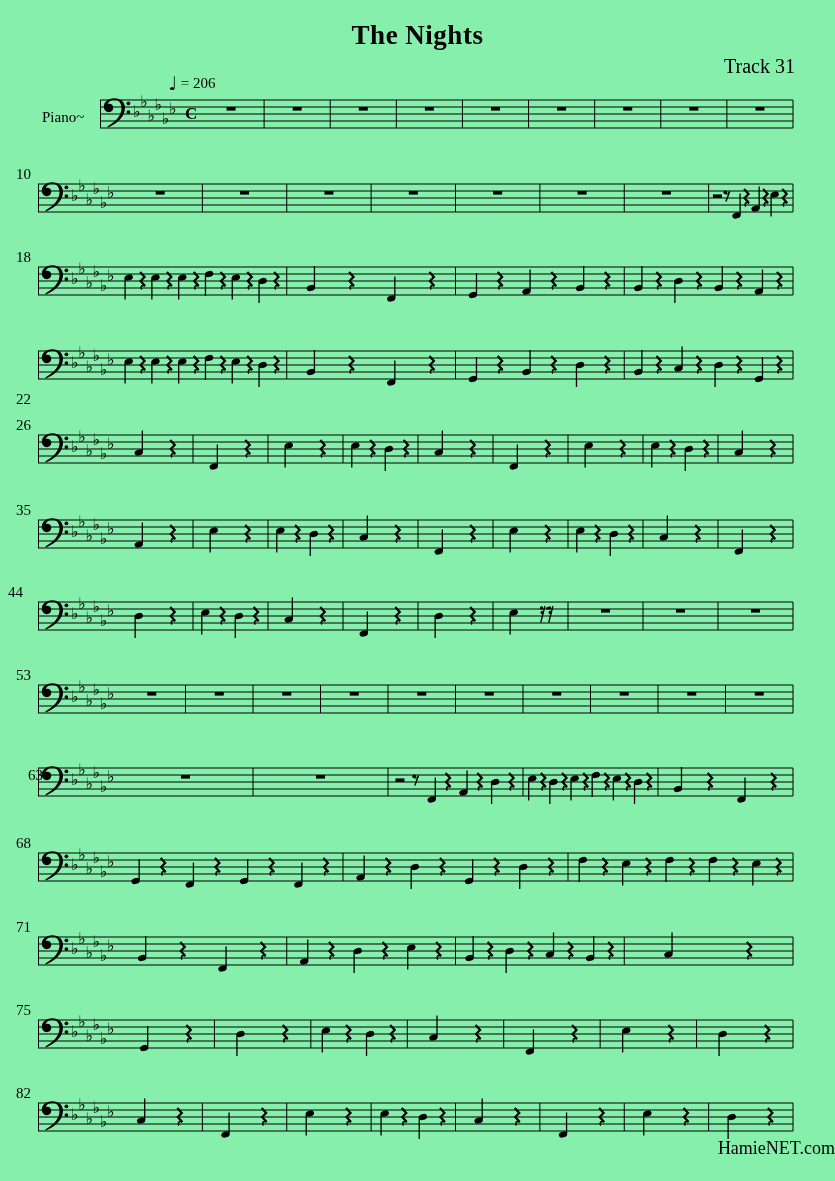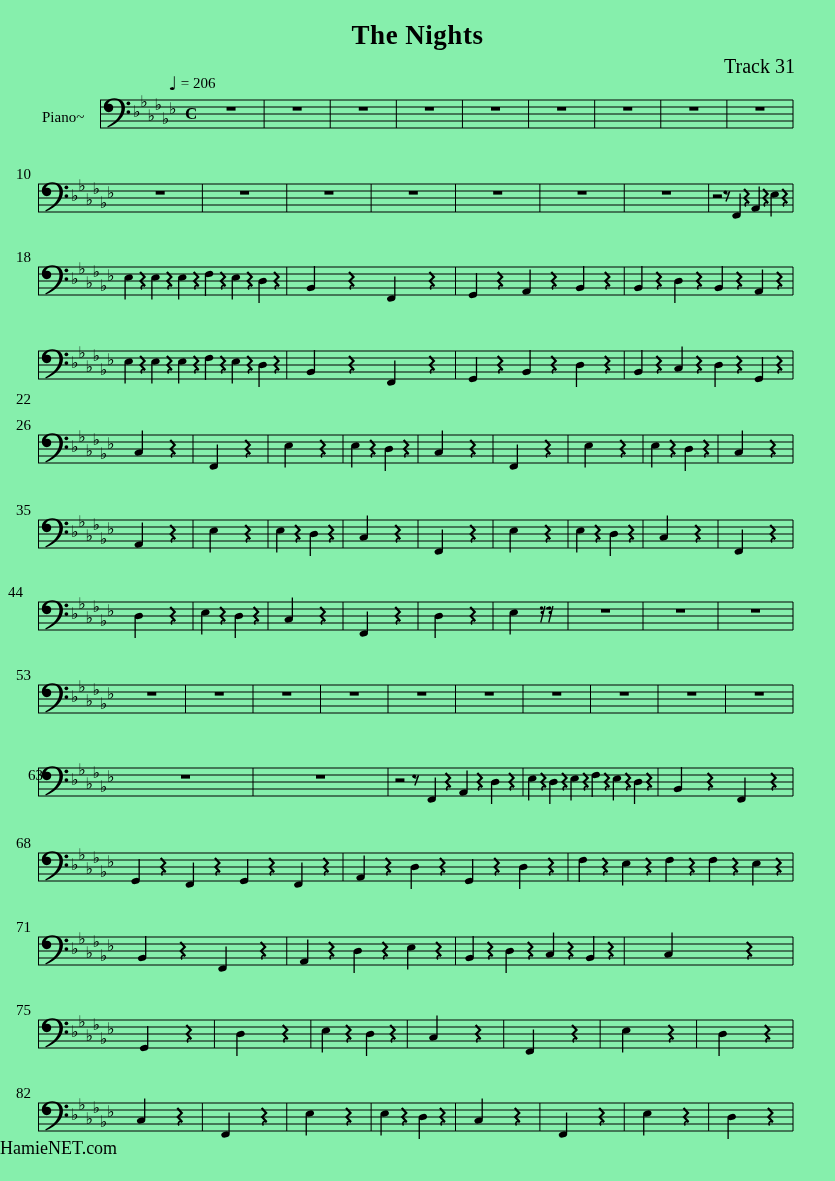--- a/index.html
+++ b/index.html
@@ -4,21 +4,21 @@
 <style>
   html,body{margin:0;padding:0;background:#ffffff;}
   #page{position:relative;width:835px;height:1181px;background:#86efac;overflow:hidden;
         font-family:"Liberation Serif","DejaVu Serif",serif;color:#000;}
   .title{position:absolute;left:0;top:20px;width:100%;text-align:center;
          font-size:27px;font-weight:bold;letter-spacing:.5px;}
   .track{position:absolute;right:40px;top:55px;font-size:20px;}
   .tempo{position:absolute;left:168px;top:72px;font-size:15px;white-space:nowrap;}
   .tempo .noteglyph{font-family:"DejaVu Sans",sans-serif;font-size:19px;vertical-align:-2px;}
   .instrument{position:absolute;left:42px;top:109px;font-size:15px;}
-  .footer{position:absolute;left:0;top:1138px;width:100%;text-align:left;font-size:18px;}
+  .footer{position:absolute;left:0;top:1138px;width:100%;text-align:right;font-size:18px;}
   .measure-number{position:absolute;font-size:15px;}
   svg.system{position:absolute;left:0;}
   svg text.flat{font-family:"DejaVu Sans",sans-serif;font-size:16px;}
   svg text.timesig{font-family:"Liberation Serif","DejaVu Serif",serif;font-size:17px;font-weight:bold;}
 </style>
 </head>
 <body>
 
 <div id="page">
   <div class="title">The Nights</div>

